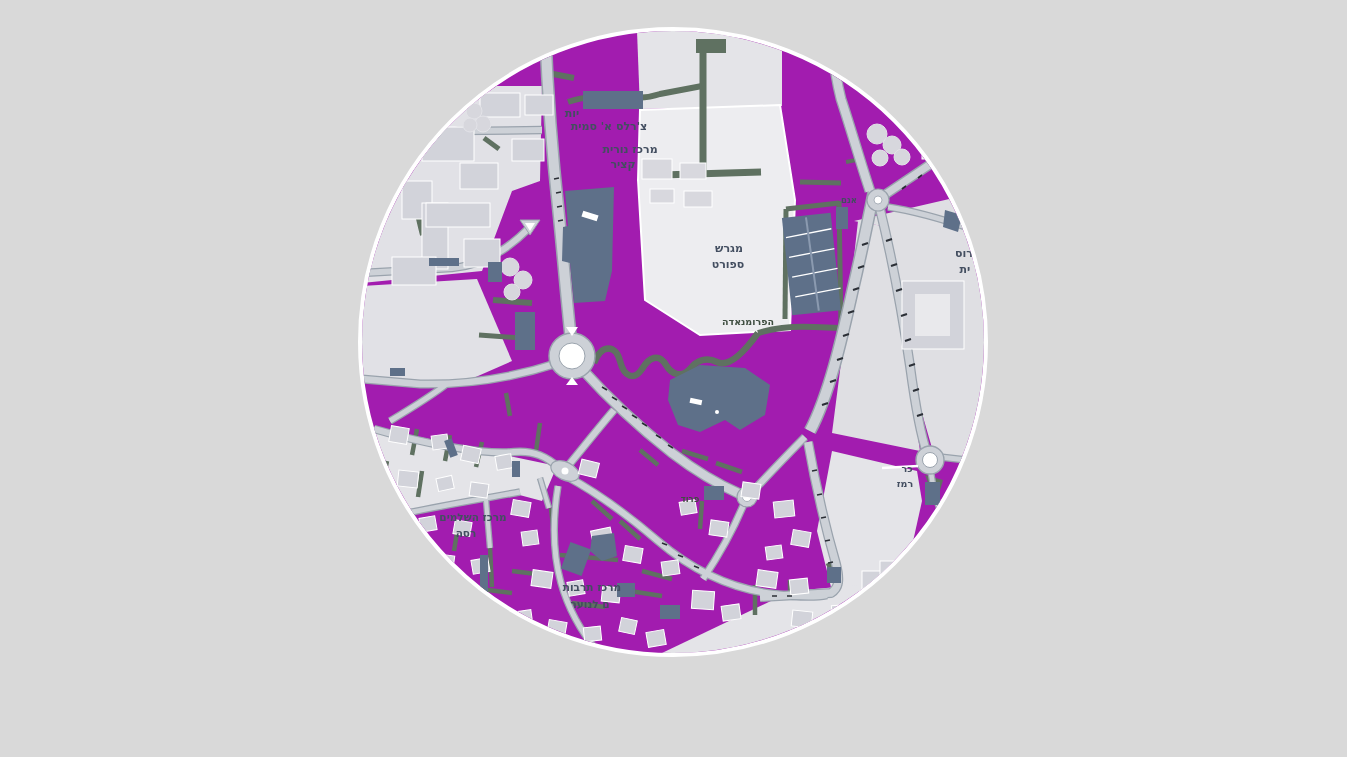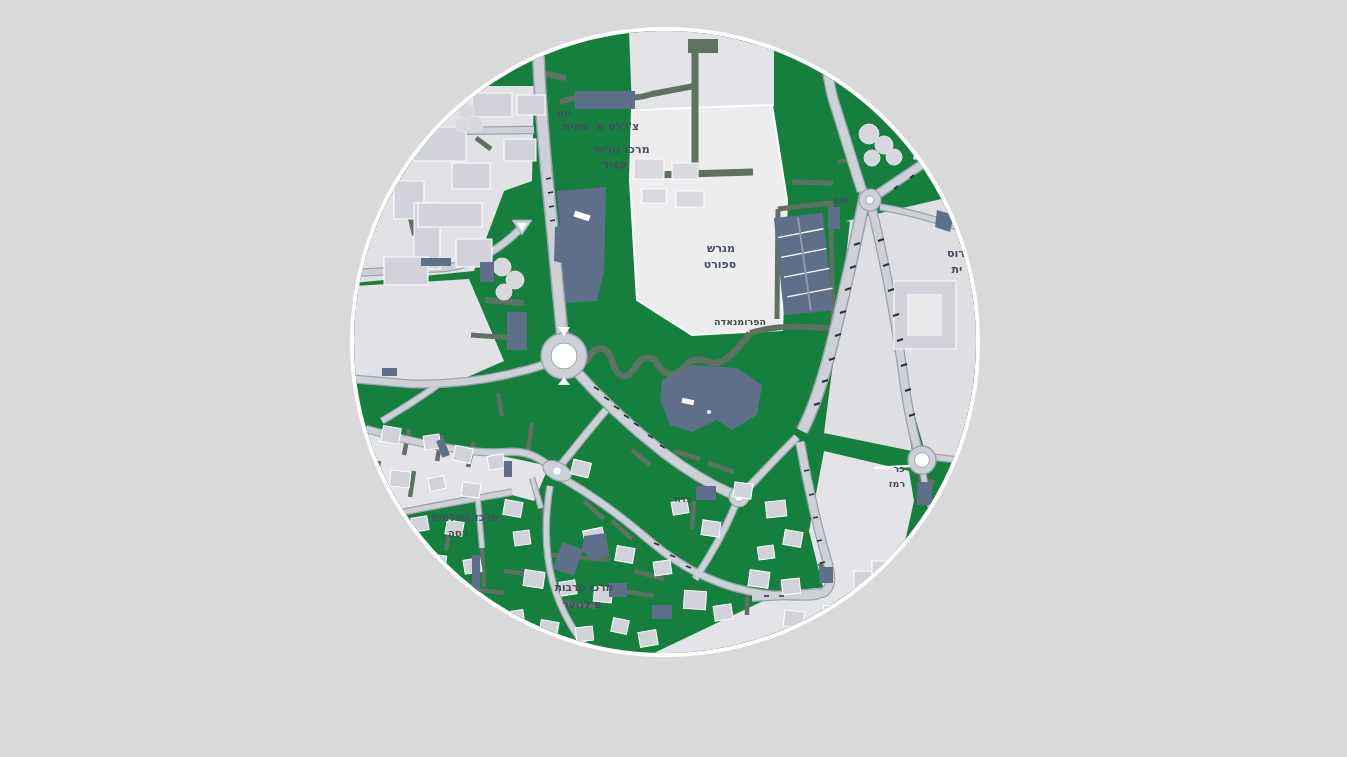--- a/index.html
+++ b/index.html
@@ -2,23 +2,23 @@
 <html lang="he"><head>
 <meta charset="utf-8">
 <style>
   html,body{margin:0;padding:0;}
   body{
     width:1347px;height:757px;position:relative;overflow:hidden;
     background:#d9d9d9;
     font-family:"DejaVu Sans",sans-serif;
   }
   .map-circle{
-    position:absolute;left:350px;top:27px;width:622px;height:622px;
+    position:absolute;left:358px;top:27px;width:622px;height:622px;
     border-radius:50%;border:4px solid #ffffff;overflow:hidden;
-    background:#15803d;
+    background:#a21caf;
   }
   .map-circle svg{display:block;width:622px;height:622px;}
   .block{fill:#e1e1e6;stroke:none;}
   .block2{fill:#dfdfe3;}
   .block3{fill:#e4e4e8;}
   .field{fill:#ededf0;stroke:#ffffff;stroke-width:2;}
   .casing{fill:none;stroke:#9aa3ad;stroke-linecap:butt;stroke-linejoin:round;}
   .road{fill:none;stroke:#cdd1d7;stroke-linecap:butt;stroke-linejoin:round;}
   .green{fill:none;stroke:#5f7161;stroke-linecap:butt;}
   .greenfill{fill:#5f7161;stroke:none;}

